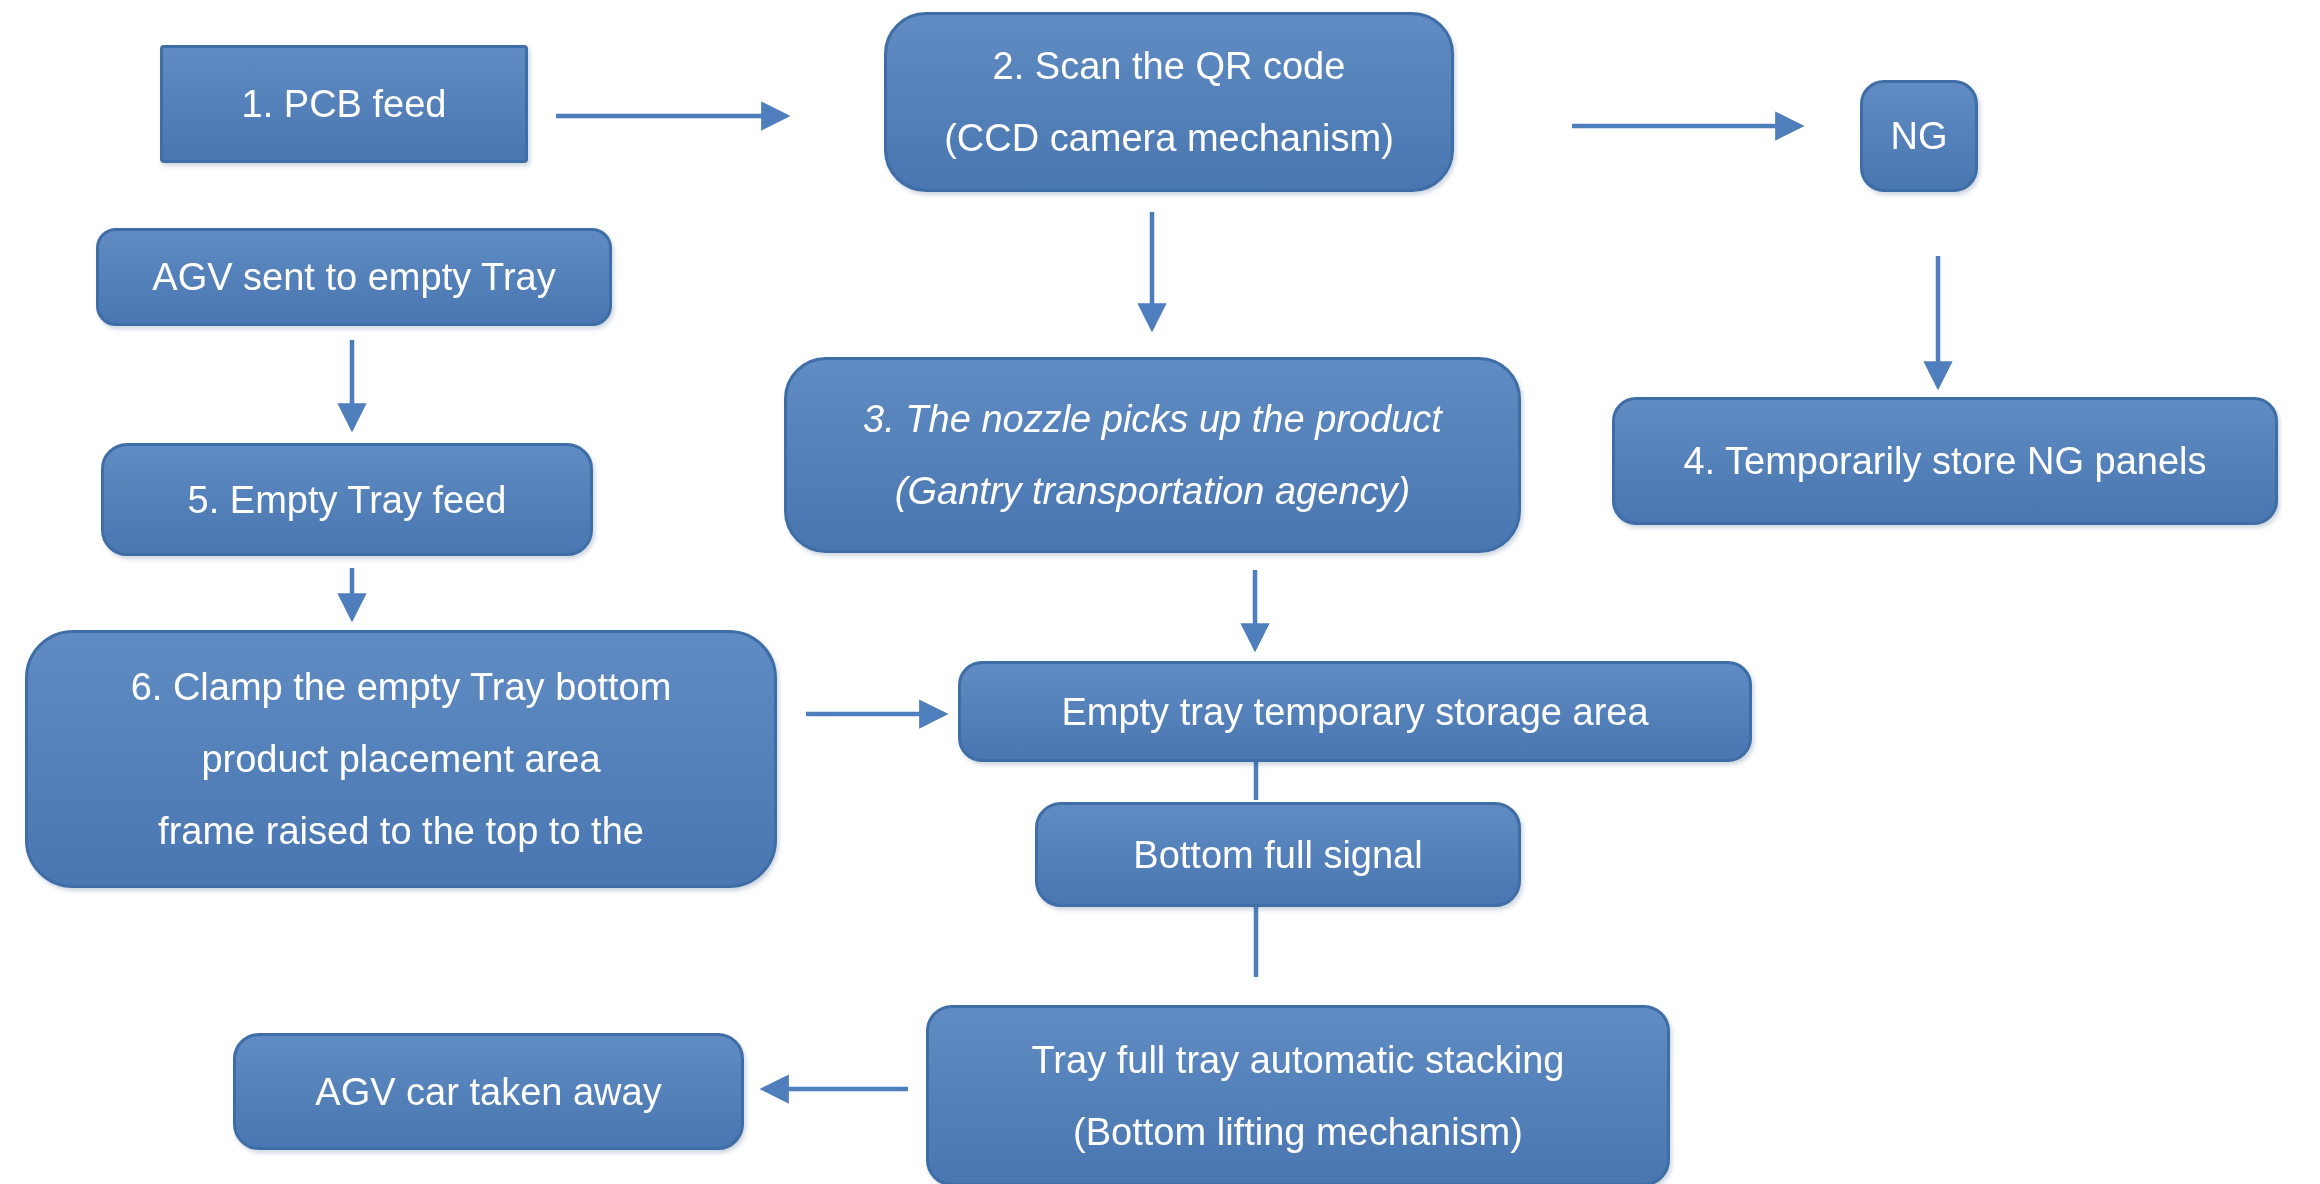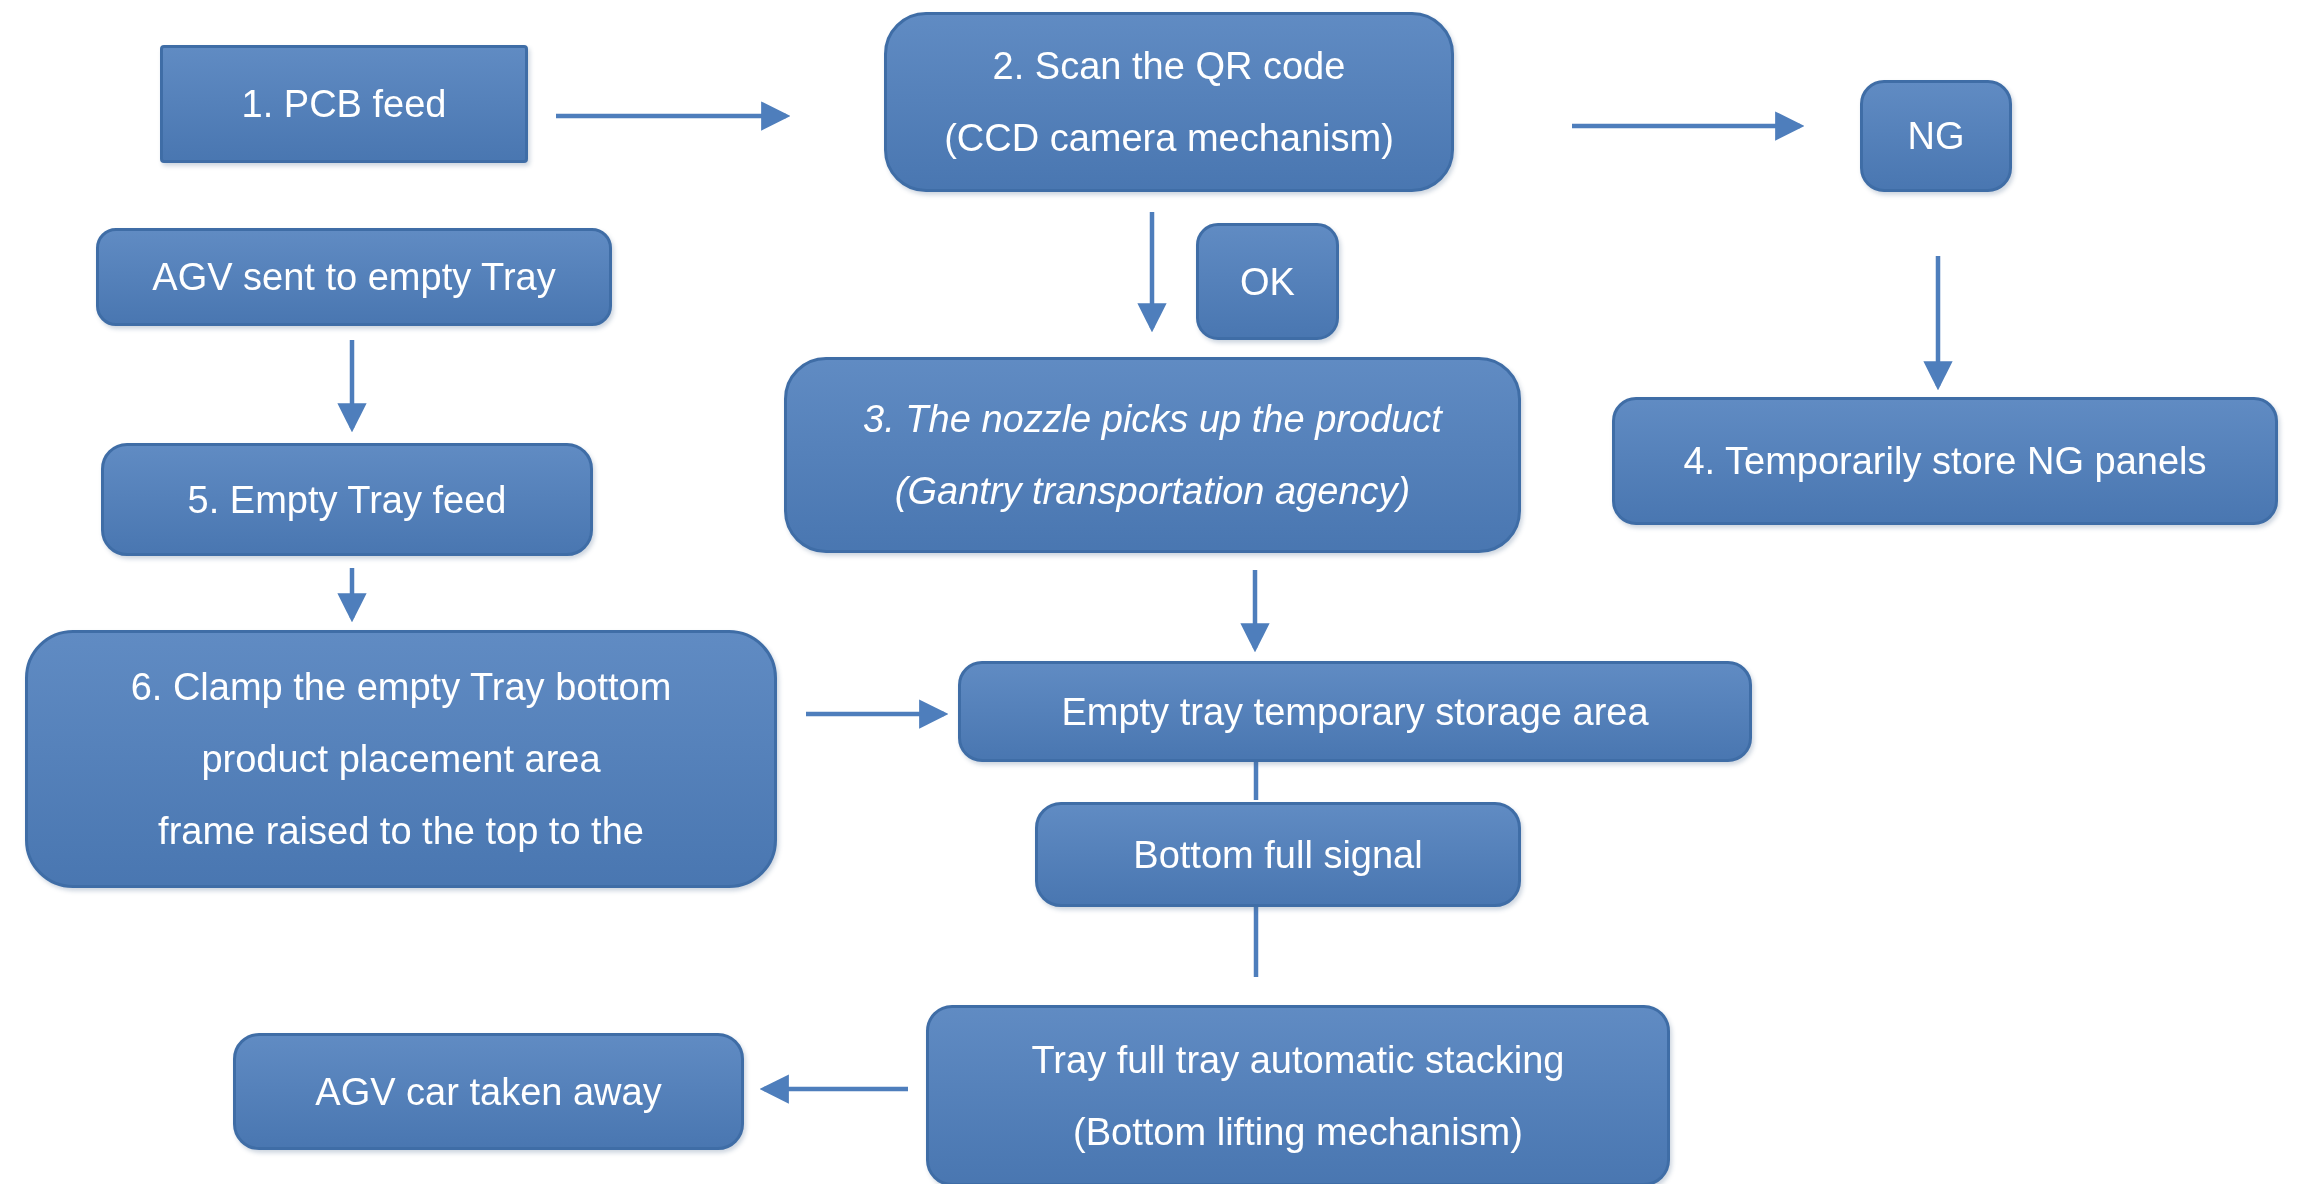--- a/index.html
+++ b/index.html
@@ -73,31 +73,28 @@
 
   <div class="node" style="left:160px; top:45px; width:368px; height:118px; border-radius:4px;">
     <span>1. PCB feed</span>
   </div>
 
   <div class="node" style="left:884px; top:12px; width:570px; height:180px; border-radius:42px;">
     <span>2. Scan the QR code</span>
     <span>(CCD camera mechanism)</span>
   </div>
 
-  <div class="node" style="left:1860px; top:80px; width:152px; height:112px; border-radius:24px;">
+  <div class="node" style="left:1860px; top:80px; width:118px; height:112px; border-radius:24px;">
     <span>NG</span>
   </div>
 
   <div class="node" style="left:96px; top:228px; width:516px; height:98px; border-radius:20px;">
     <span>AGV sent to empty Tray</span>
   </div>
 
-  <div class="node" style="left:1196px; top:223px; width:143px; height:117px; border-radius:22px;">
-    <span>OK</span>
-  </div>
 
   <div class="node" style="left:784px; top:357px; width:737px; height:196px; border-radius:42px;font-style:italic;">
     <span>3. The nozzle picks up the product</span>
     <span>(Gantry transportation agency)</span>
   </div>
 
   <div class="node" style="left:1612px; top:397px; width:666px; height:128px; border-radius:24px;text-align:center;">
     <span>4. Temporarily store NG panels</span>
   </div>
 

